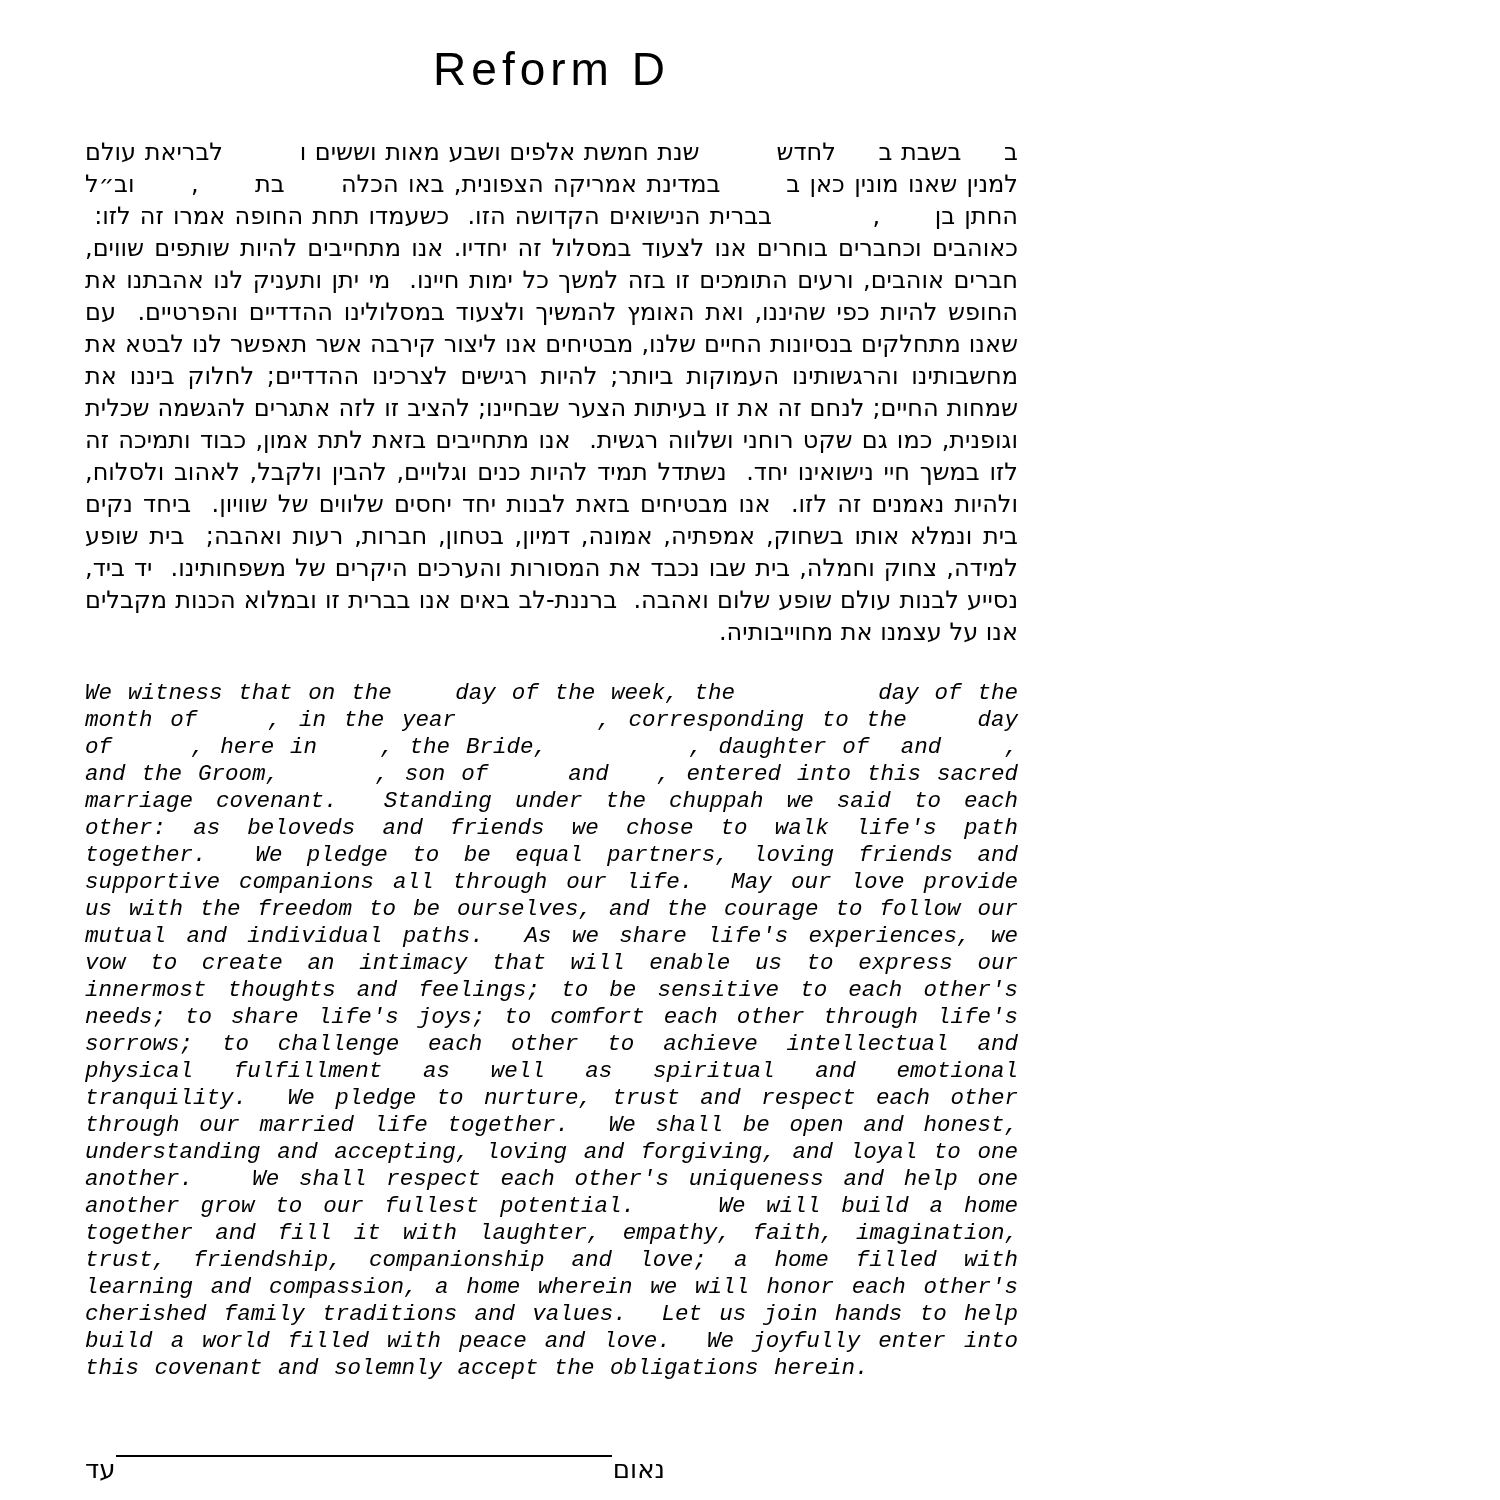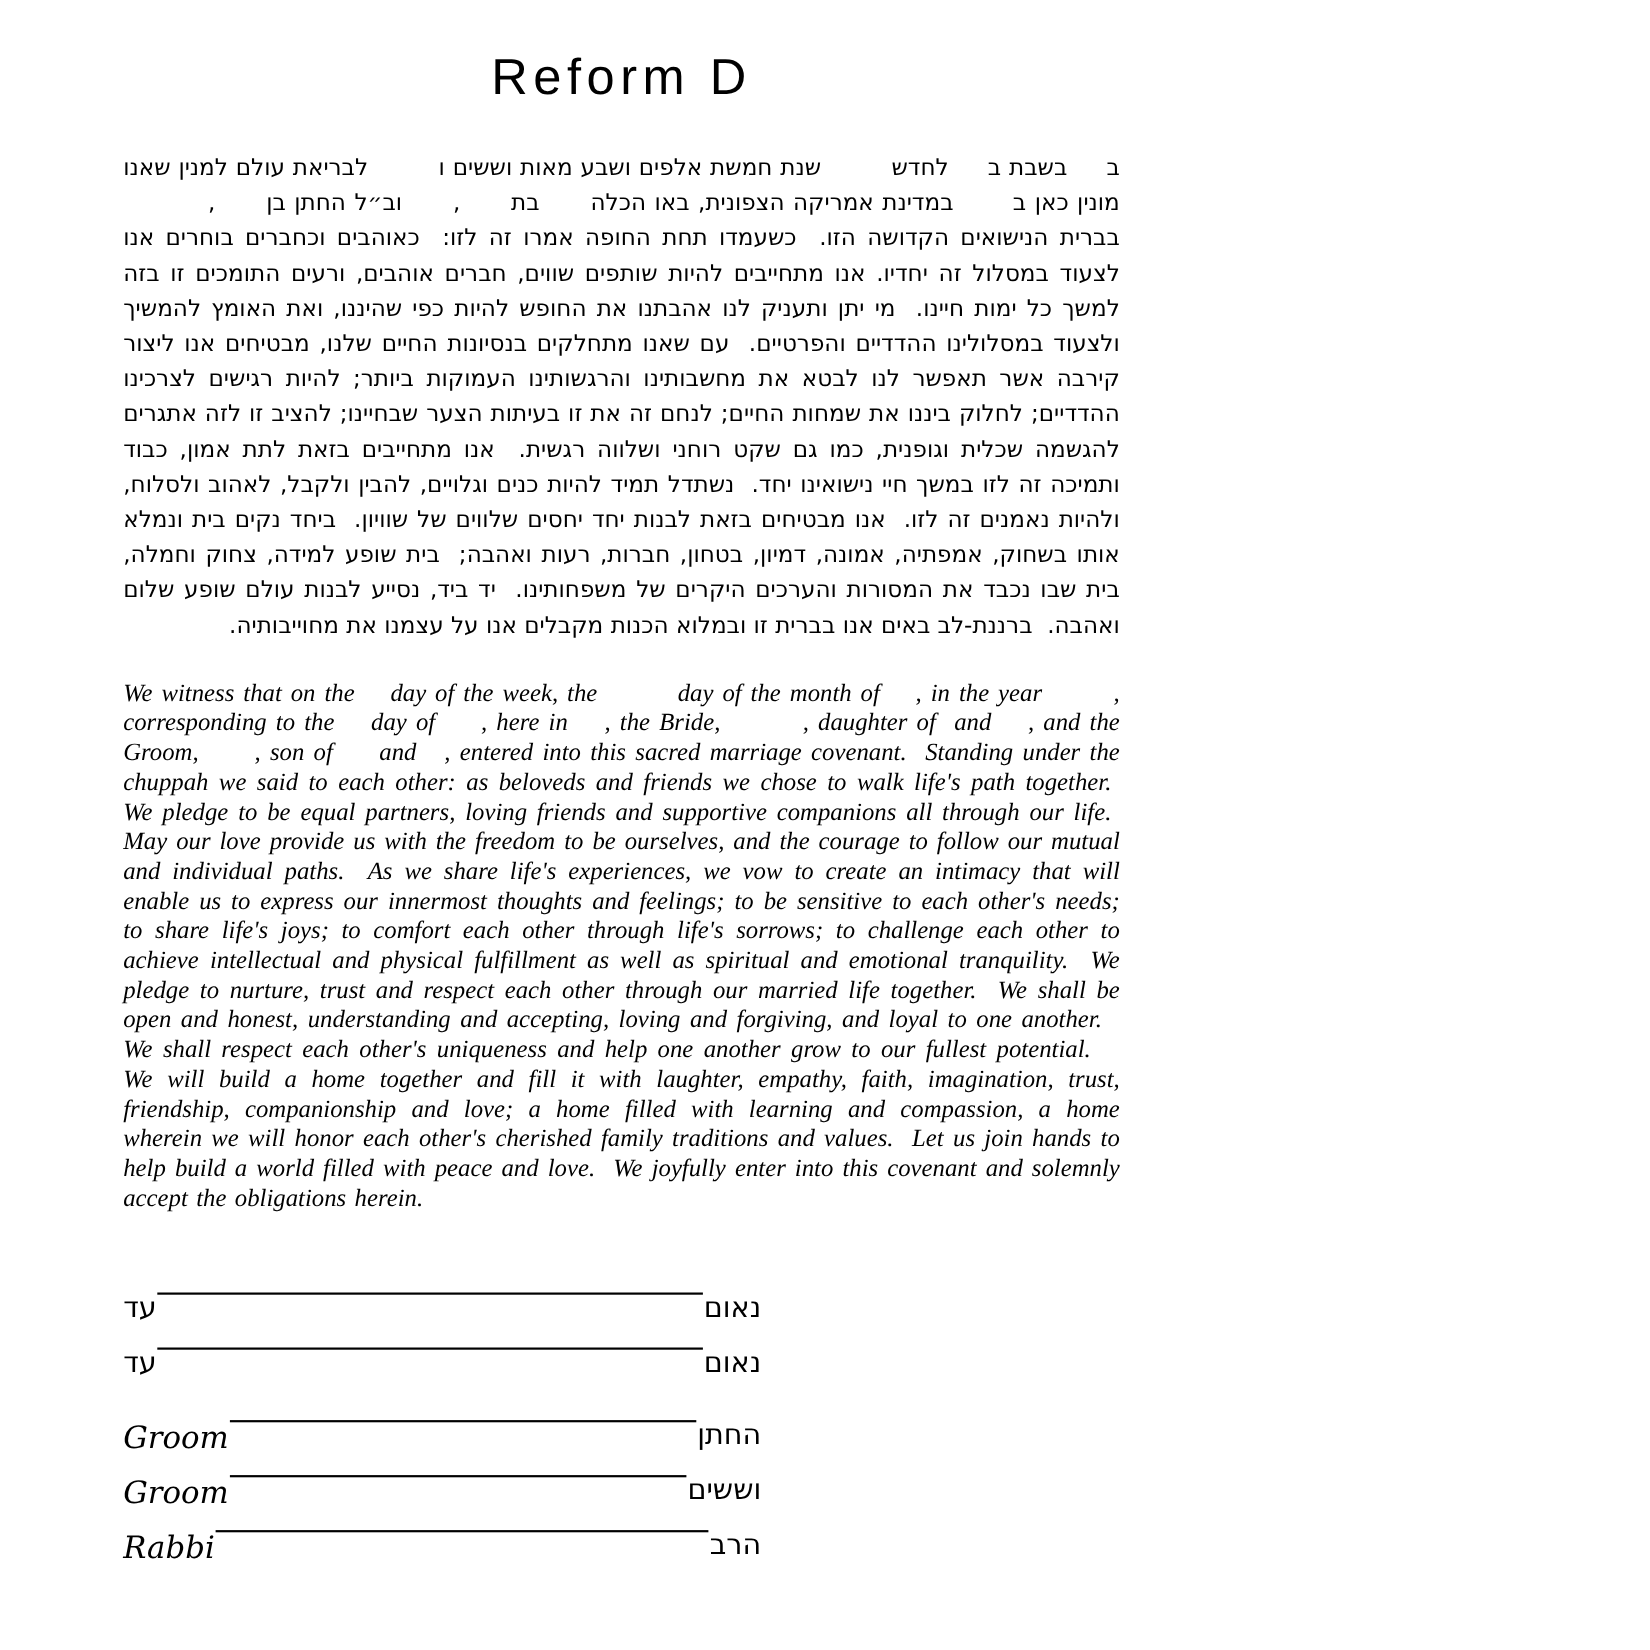--- a/index.html
+++ b/index.html
@@ -10,41 +10,41 @@
   }
   body {
     width: 1500px;
     height: 1500px;
     overflow: hidden;
   }
   .page {
     box-sizing: border-box;
     width: 1194px;
     height: 1500px;
-    padding: 38px 176px 0 112px;
+    padding: 38px 176px 0 85px;
   }
   .title {
     font-family: "Liberation Sans", sans-serif;
     font-weight: 400;
     font-size: 46px;
     letter-spacing: 5px;
     text-align: center;
     margin: 4px 0 40px 0;
   }
   .hebrew-par {
     direction: rtl;
     unicode-bidi: embed;
     font-family: "DejaVu Sans", sans-serif;
-    font-size: 21px;
+    font-size: 24px;
     line-height: 32px;
     text-align: justify;
     margin: 0 0 32px 0;
   }
   .english-par {
-    font-family: Liberation Serif, serif;
+    font-family: Liberation Mono, monospace;
     font-style: italic;
     font-size: 22.5px;
     line-height: 27px;
     text-align: justify;
     word-spacing: 2px;
     margin: 0;
   }
   .sig-block {
     margin-top: 72px;
     width: 580px;

